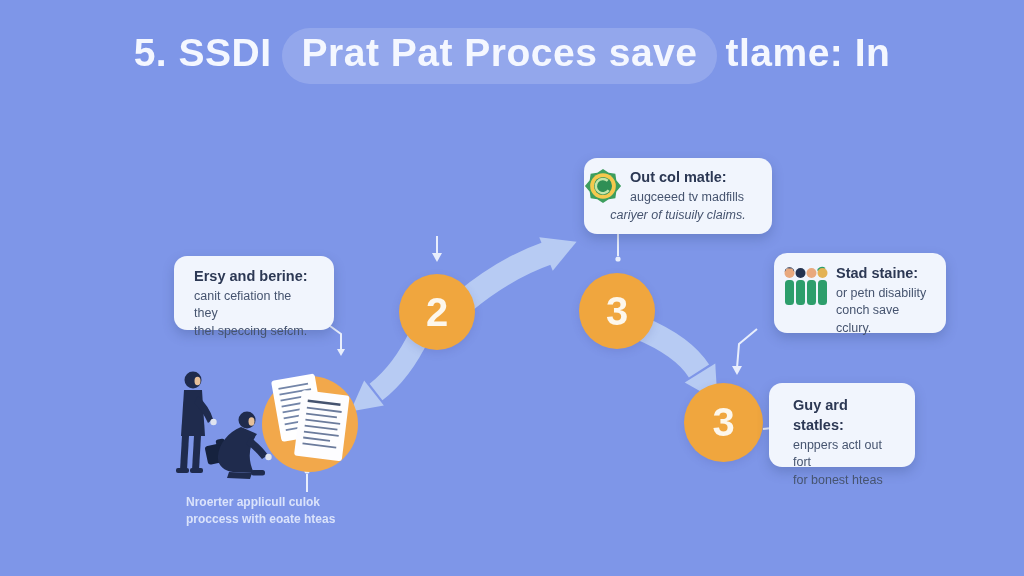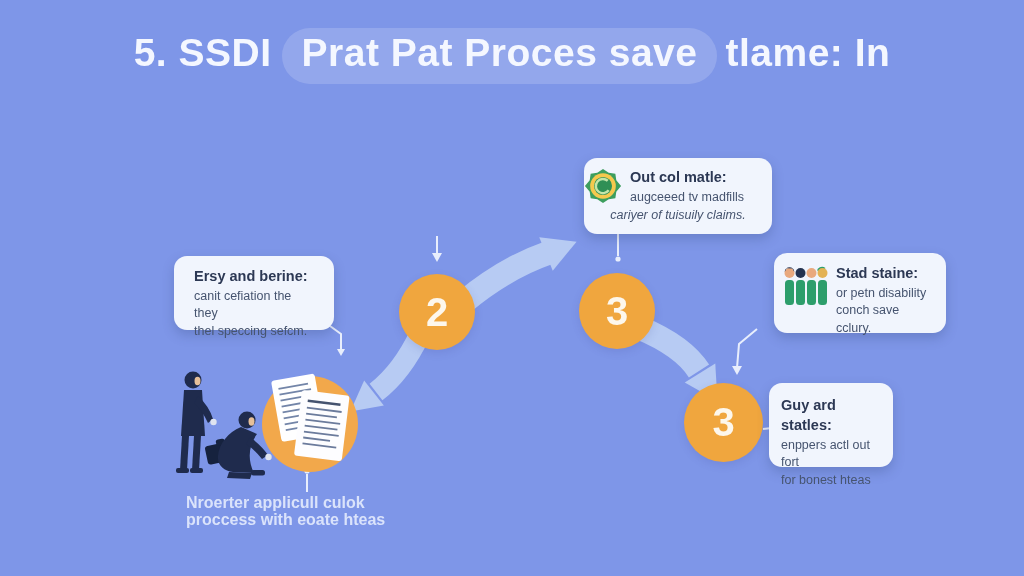--- a/index.html
+++ b/index.html
@@ -41,35 +41,35 @@
   .card {
     position:absolute; background:#f1f5fd; border-radius:13px;
     box-shadow:0 5px 12px rgba(43,62,112,0.25);
     color:#46546f; font-size:12.5px; line-height:1.38;
     padding:10px 20px;
   }
   .card .card-title { font-weight:700; font-size:14.5px; color:#2c3854; margin-bottom:2px; }
   .card-early  { left:174px; top:256px; width:160px; height:74px; }
   .card-outcome{ left:584px; top:158px; width:188px; height:76px; padding:9px 0; }
   .card-stats  { left:774px; top:253px; width:172px; height:80px; padding:10px 10px; }
-  .card-status { left:769px; top:383px; width:124px; height:84px; padding:12px 12px; }
+  .card-status { left:769px; top:383px; width:146px; height:84px; padding:12px 24px; }
   .card .row { display:flex; gap:8px; align-items:flex-start; }
   .card .col { display:flex; flex-direction:column; }
   .card-outcome .wide-line { text-align:center; margin-top:1px;font-style:italic; }
   .card-icon { flex:0 0 auto; }
 
   
   .note-process {
     position:absolute; left:350px; top:176px; width:176px;
     text-align:center; color:#edf2ff; font-size:13px; font-weight:600;
     line-height:16.5px;
   }
   .note-applicant {
     position:absolute; left:186px; top:494px; width:210px;
-    color:rgba(228,235,253,0.9); font-size:16px; font-weight:600;
+    color:rgba(228,235,253,0.9); font-size:12px; font-weight:600;
     line-height:17px;
   }
 </style>
 </head>
 <body>
 
 <div class="canvas">
 
   <svg class="layer" viewBox="0 0 1024 576">
 

